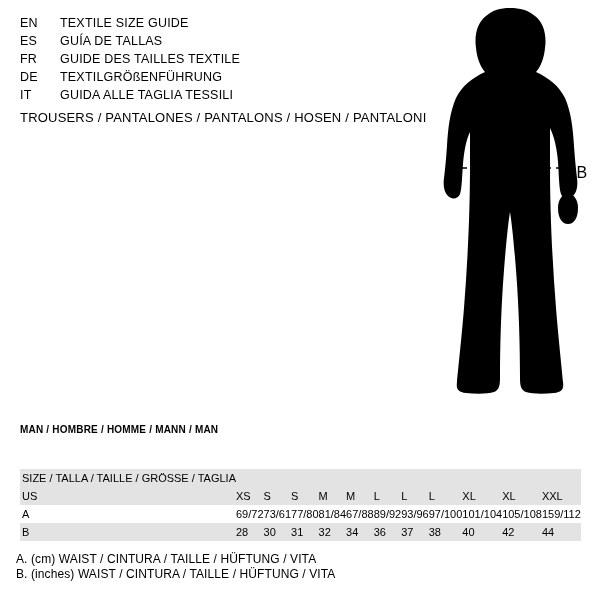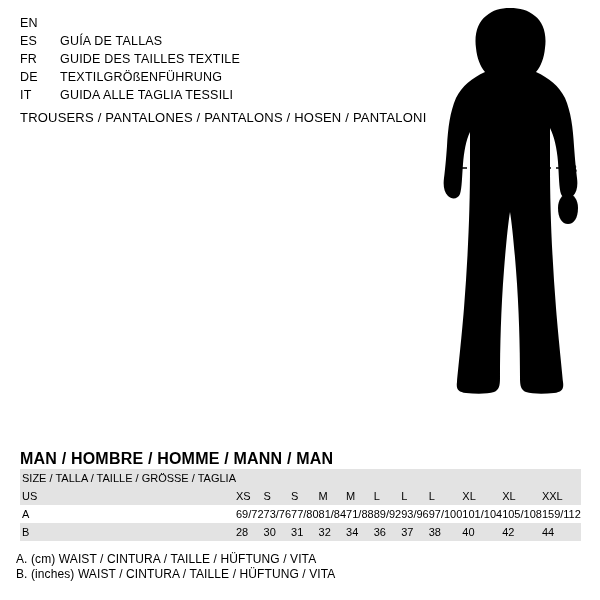--- a/index.html
+++ b/index.html
@@ -64,30 +64,30 @@
     width: 200px;
     height: 400px;
   }
   .figure-wrap svg {
     display: block;
   }
   .ab-label {
     position: absolute;
     left: 160px;
     top: 156px;
+    font-size: 16px;
+    letter-spacing: 0.3px;
+  }
+
+  
+  .man-title {
+    position: absolute;
+    left: 20px;
+    top: 424px;
     font-size: 10px;
-    letter-spacing: 0.3px;
-  }
-
-  
-  .man-title {
-    position: absolute;
-    left: 20px;
-    top: 450px;
-    font-size: 16px;
     font-weight: bold;
     letter-spacing: 0.2px;
     text-align: right;
   }
   table.size-table {
     position: absolute;
     left: 20px;
     top: 452px;
     width: 560px;
     border-collapse: collapse;
@@ -128,20 +128,21 @@
   }
 </style>
 </head>
 <body>
 
 <div class="page">
 
   <div class="lang-block">
     <div class="lang-row">
       <span class="lang-code">EN</span>
+      <span class="lang-text">TEXTILE SIZE GUIDE</span>
     </div>
     <div class="lang-row">
       <span class="lang-code">ES</span>
       <span class="lang-text">GUÍA DE TALLAS</span>
     </div>
     <div class="lang-row">
       <span class="lang-code">FR</span>
       <span class="lang-text">GUIDE DES TAILLES TEXTILE</span>
     </div>
     <div class="lang-row">
@@ -232,24 +233,24 @@
         <td class="val">L</td>
         <td class="val">L</td>
         <td class="val">L</td>
         <td class="val">XL</td>
         <td class="val">XL</td>
         <td class="val">XXL</td>
       </tr>
       <tr>
         <td class="label-col">A</td>
         <td class="val">69/72</td>
-        <td class="val">73/76</td>
+        <td class="val">73/61</td>
         <td class="val">77/80</td>
         <td class="val">81/84</td>
-        <td class="val">71/88</td>
+        <td class="val">67/88</td>
         <td class="val">89/92</td>
         <td class="val">93/96</td>
         <td class="val">97/100</td>
         <td class="val">101/104</td>
         <td class="val">105/108</td>
         <td class="val">159/112</td>
       </tr>
       <tr class="shaded">
         <td class="label-col">B</td>
         <td class="val">28</td>

